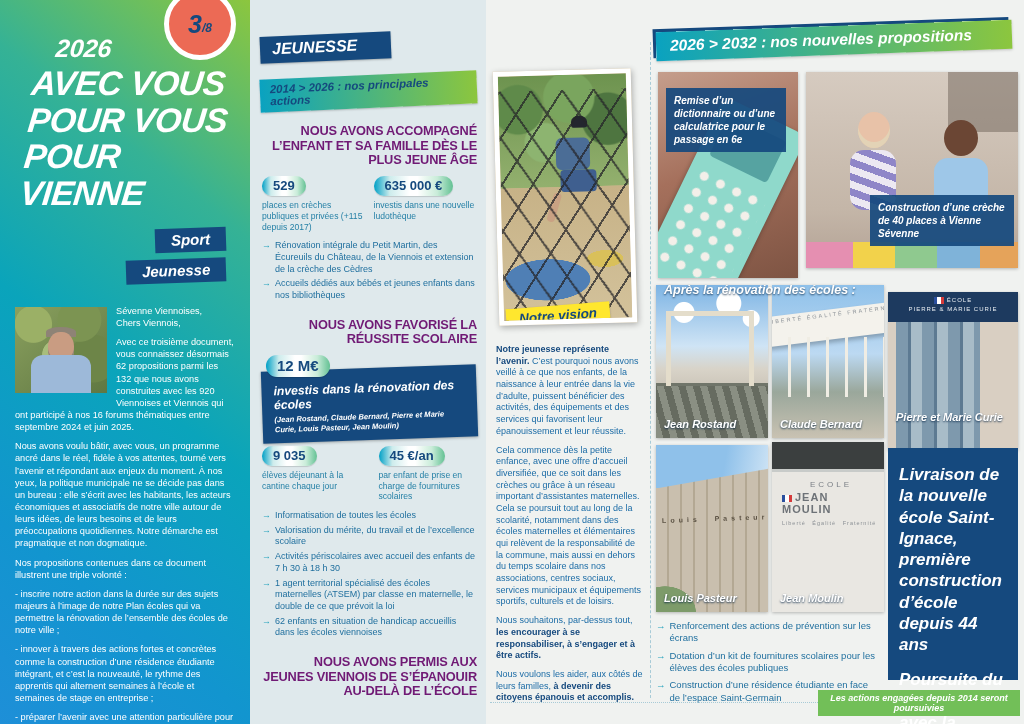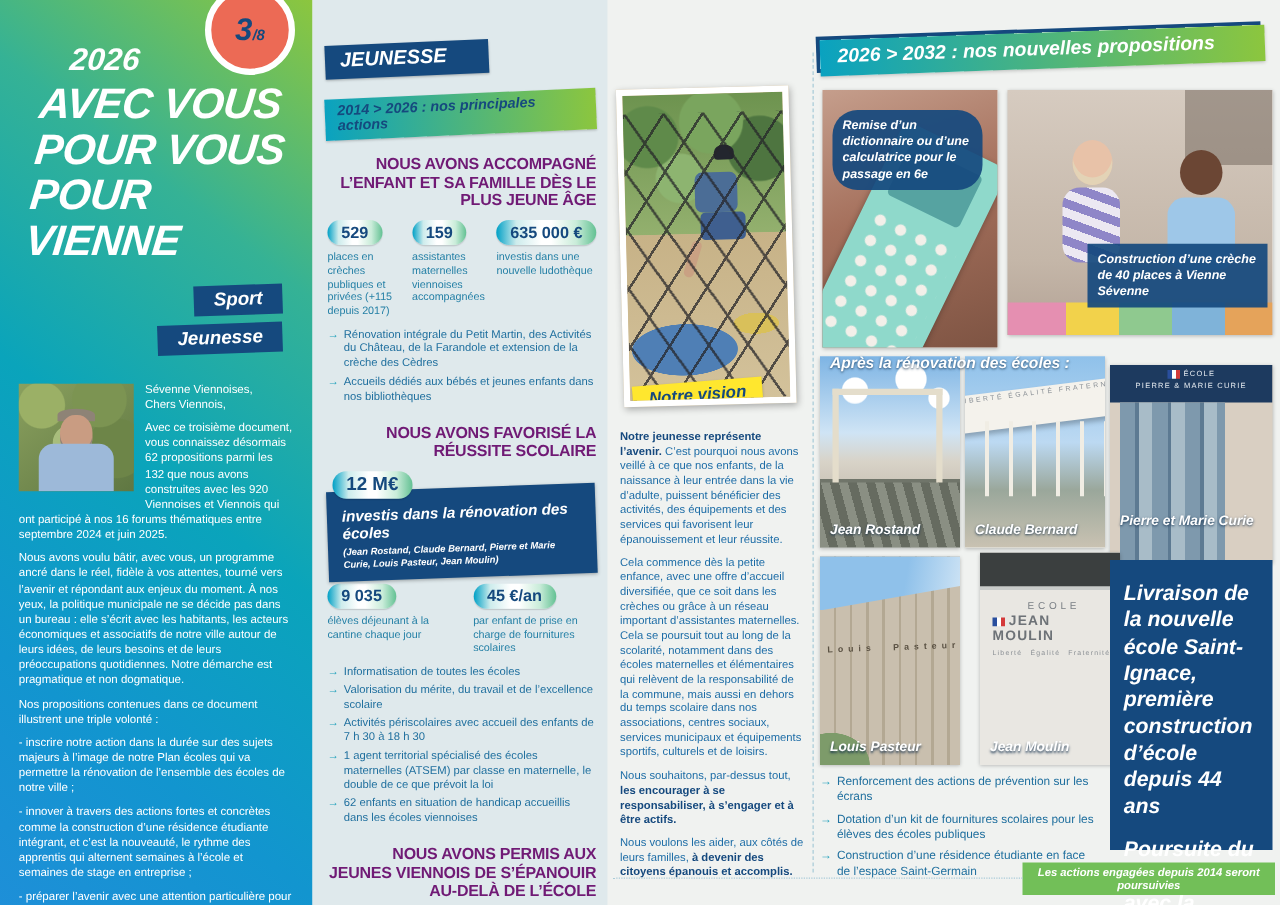--- a/index.html
+++ b/index.html
@@ -187,21 +187,21 @@
     background:linear-gradient(90deg,#2a4f9e 0 33%,#fff 33% 66%,#d43a3a 66% 100%);}
   .sch-lp{left:6px;top:445px;width:112px;height:167px;
     background:repeating-linear-gradient(90deg,#c9bfae 0 11px,#b3a893 11px 13px);}
   .lp-sky{position:absolute;left:0;top:0;width:100%;height:26%;
     background:linear-gradient(100deg,#8fc1ea 60%,#cfe4f5 100%);
     clip-path:polygon(0 0,100% 0,100% 55%,0 100%);}
   .lp-letters{position:absolute;left:6px;top:42%;width:100%;color:#5a5143;font-size:7px;font-weight:700;
     letter-spacing:4px;word-spacing:8px;transform:rotate(-2deg);}
   .lp-grass{position:absolute;left:0;bottom:0;width:40%;height:18%;
     background:radial-gradient(ellipse at 20% 100%,#7d9b6a 0 60%,transparent 61%);}
-  .sch-jm{left:134px;top:442px;width:112px;height:170px;background:#e9e7e2;}
+  .sch-jm{left:122px;top:442px;width:112px;height:170px;background:#e9e7e2;}
   .jm-roof{position:absolute;left:0;top:0;width:100%;height:16%;background:#3b3f3f;
     box-shadow:0 3px 0 0 #c8cbc9;}
   .jm-sign{position:absolute;left:10px;top:38px;width:96px;color:#7a7f85;}
   .jm-l1{font-size:8px;letter-spacing:3px;margin-left:28px;}
   .jm-l2{font-size:11px;font-weight:700;letter-spacing:1px;margin-top:2px;color:#6d7277;}
   .jm-l3{font-size:5.5px;margin-top:5px;letter-spacing:1px;color:#8a8f94;word-spacing:4px;}
   .info-box{
     position:absolute;left:238px;top:448px;width:130px;height:232px;background:#15497e;color:#fff;
     box-sizing:border-box;padding:16px 11px;font-style:italic;font-weight:800;font-size:17px;line-height:1.25;
   }
@@ -259,32 +259,28 @@
       <div class="banner-navy">JEUNESSE</div><br>
       <div class="banner-grad">2014 &gt; 2026 : nos principales actions</div>
 
       <h2>NOUS AVONS ACCOMPAGNÉ L’ENFANT ET SA FAMILLE DÈS LE PLUS JEUNE ÂGE</h2>
       <div class="stats-row">
         <div class="stat">
           <span class="pill">529</span>
           <div class="cap">places en crèches publiques et privées (+115 depuis 2017)</div>
         </div>
         <div class="stat">
-          <span class="pill">159</span>
-          <div class="cap">assistantes maternelles viennoises accompagnées</div>
-        </div>
-        <div class="stat">
           <span class="pill">635 000 €</span>
           <div class="cap">investis dans une nouvelle ludothèque</div>
         </div>
       </div>
       <ul class="bullets">
         <li>
             <span class="arrow">→</span>
-            <span>Rénovation intégrale du Petit Martin, des Activités du Château, de la Farandole et extension de la crèche des Cèdres</span>
+            <span>Rénovation intégrale du Petit Martin, des Écureuils du Château, de la Viennois et extension de la crèche des Cèdres</span>
           </li>
         <li>
             <span class="arrow">→</span>
             <span>Accueils dédiés aux bébés et jeunes enfants dans nos bibliothèques</span>
           </li>
       </ul>
 
       <h2>NOUS AVONS FAVORISÉ LA RÉUSSITE SCOLAIRE</h2>
       <div class="highlight">
         <span class="pill big">12 M€</span>
@@ -352,21 +348,21 @@
 
   <section class="props">
     <div class="dashed-v"></div>
     <div class="props-banner">2026 &gt; 2032 : nos nouvelles propositions</div>
 
     <figure class="photo calc-photo">
       <div class="calc-body">
         <div class="calc-screen"></div>
         <div class="calc-keys"></div>
       </div>
-      <div class="ph-caption" style="left:8px;top:16px;width:104px;border-radius:20px;">Remise d’un dictionnaire ou d’une calculatrice pour le passage en 6e</div>
+      <div class="ph-caption" style="left:8px;top:16px;width:104px;">Remise d’un dictionnaire ou d’une calculatrice pour le passage en 6e</div>
     </figure>
 
     <figure class="photo toddlers-photo">
       <div class="td-shelf"></div>
       <div class="td1-head"></div>
       <div class="td1-shirt"></div>
       <div class="td2-head"></div>
       <div class="td2-shirt"></div>
       <div class="td-mat"></div>
       <div class="ph-caption" style="left:20px;bottom:22px;width:128px;margin-left:44px;">Construction d’une crèche de 40 places à Vienne Sévenne</div>

